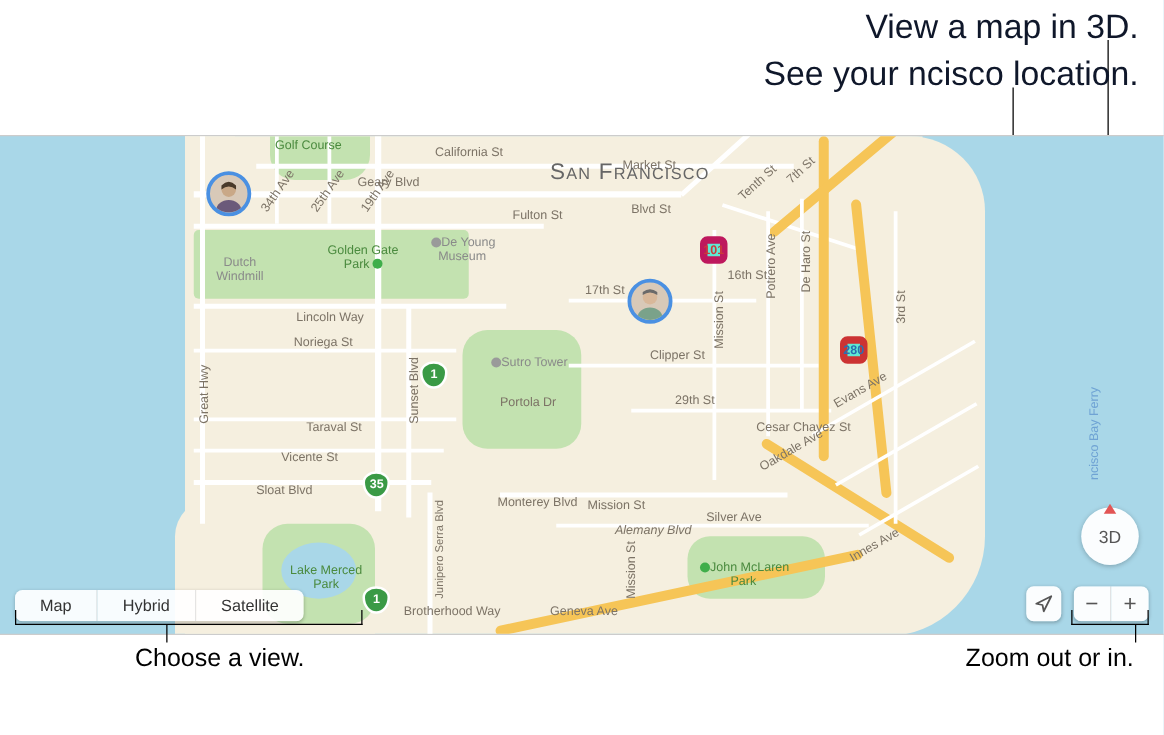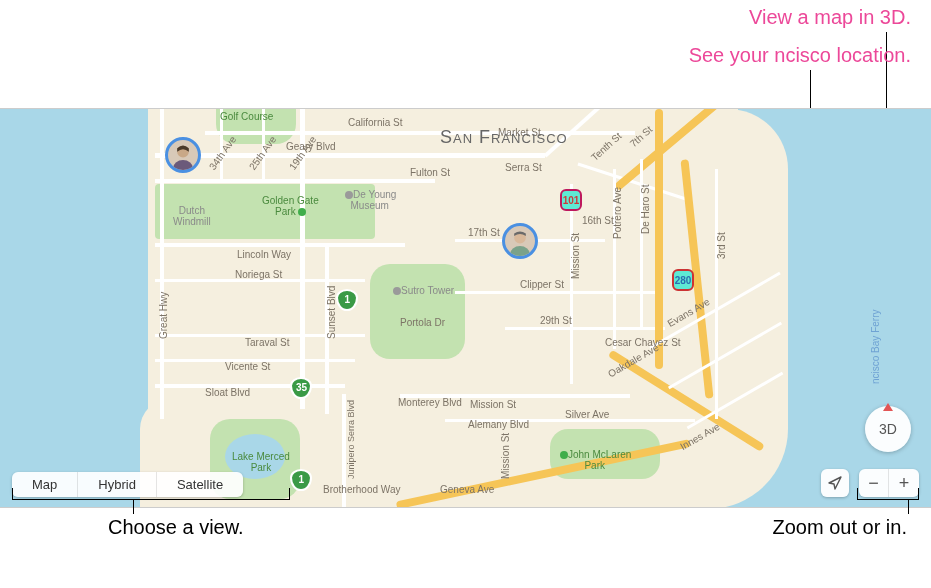--- a/index.html
+++ b/index.html
@@ -15,22 +15,22 @@
   
   .annot-top {
     position: absolute;
     top: 0;
     right: 0;
     width: 100%;
     height: 108px;
   }
   .annot-top .label {
     position: absolute;
-    font-size: 20px;
-    color: #ec4899;
+    font-size: 27px;
+    color: #0f172a;
     white-space: nowrap;
   }
   .annot-top .leader {
     position: absolute;
     width: 1px;
     background: #000;
   }
 
   
   .map-wrap {
@@ -98,21 +98,21 @@
     vertical-align:middle;margin-left:2px;
   }
   .poi-dot.green{background:#3fae4a;}
   .poi-dot.grey{background:#9a9a9a;}
 
   .shield {
     position:absolute;
     width:22px;height:22px;
     border-radius:6px;
     background:#5eead4;
-    border:2px solid #be185d;
+    border:6px solid #be185d;
     color:#cc3a3a;
     font-size:10px;font-weight:700;
     display:flex;align-items:center;justify-content:center;
   }
   .shield.state {
     border-radius:50% 50% 50% 50% / 60% 60% 40% 40%;
     background:#3a9a46;color:#fff;border:2px solid #fff;
     transform:rotate(180deg);
   }
   .shield.state span{transform:rotate(180deg);}
@@ -276,29 +276,29 @@
   <div class="road-label" style="left:410px;top:58px;">Fulton St</div>
   <div class="road-label" style="left:195px;top:140px;margin-left:42px;">Lincoln Way</div>
   <div class="road-label" style="left:235px;top:160px;">Noriega St</div>
   <div class="road-label" style="left:245px;top:228px;">Taraval St</div>
   <div class="road-label" style="left:225px;top:252px;">Vicente St</div>
   <div class="road-label" style="left:205px;top:278px;">Sloat Blvd</div>
   <div class="road-label" style="left:312px;top:375px;margin-left:11px;">Brotherhood Way</div>
   <div class="road-label" style="left:400px;top:208px;">Portola Dr</div>
   <div class="road-label" style="left:398px;top:288px;">Monterey Blvd</div>
   <div class="road-label" style="left:470px;top:290px;">Mission St</div>
-  <div class="road-label" style="left:468px;top:310px;">Alemany Blvd</div>
+  <div class="road-label" style="left:492px;top:310px;font-style:italic;">Alemany Blvd</div>
   <div class="road-label" style="left:565px;top:300px;">Silver Ave</div>
   <div class="road-label" style="left:440px;top:375px;">Geneva Ave</div>
   <div class="road-label" style="left:665px;top:198px;transform:rotate(-30deg);">Evans Ave</div>
   <div class="road-label" style="left:678px;top:322px;transform:rotate(-30deg);">Innes Ave</div>
   <div class="road-label" style="left:605px;top:246px;transform:rotate(-30deg);">Oakdale Ave</div>
   <div class="road-label" style="left:588px;top:32px;transform:rotate(-42deg);">Tenth St</div>
   <div class="road-label" style="left:628px;top:22px;transform:rotate(-42deg);">7th St</div>
-  <div class="road-label" style="left:505px;top:53px;">Serra St</div>
+  <div class="road-label" style="left:505px;top:53px;">Blvd St</div>
   <div class="road-label" style="left:468px;top:118px;">17th St</div>
   <div class="road-label" style="left:582px;top:106px;">16th St</div>
   <div class="road-label" style="left:520px;top:170px;">Clipper St</div>
   <div class="road-label" style="left:540px;top:206px;">29th St</div>
   <div class="road-label" style="left:498px;top:18px;">Market St</div>
   <div class="road-label" style="left:605px;top:228px;">Cesar Chavez St</div>
 
   <div class="road-label rot" style="left:216px;top:52px;">34th Ave</div>
   <div class="road-label rot" style="left:256px;top:52px;">25th Ave</div>
   <div class="road-label rot" style="left:296px;top:52px;">19th Ave</div>

